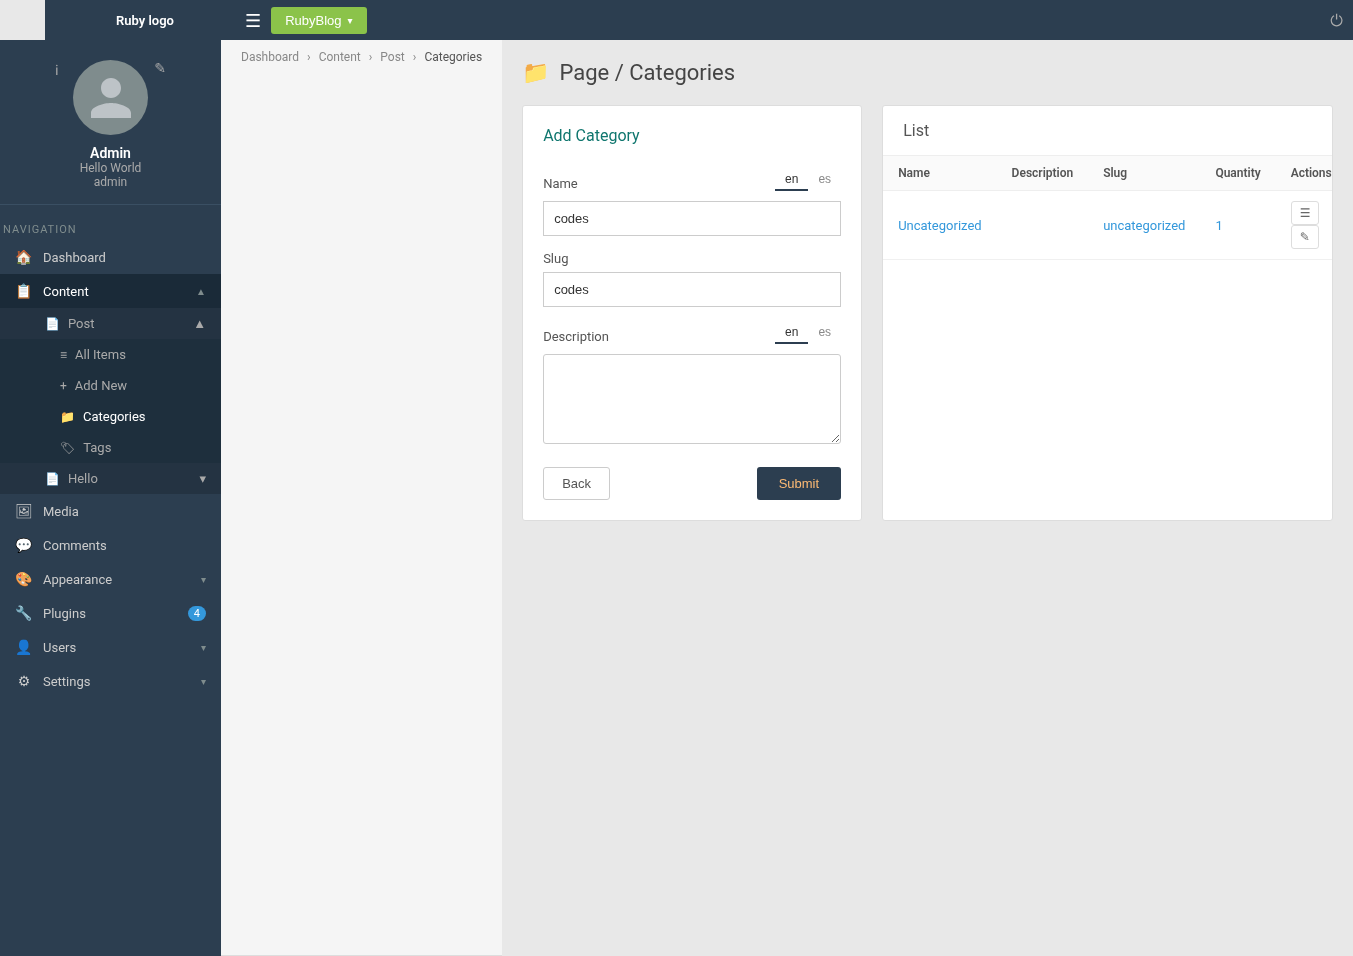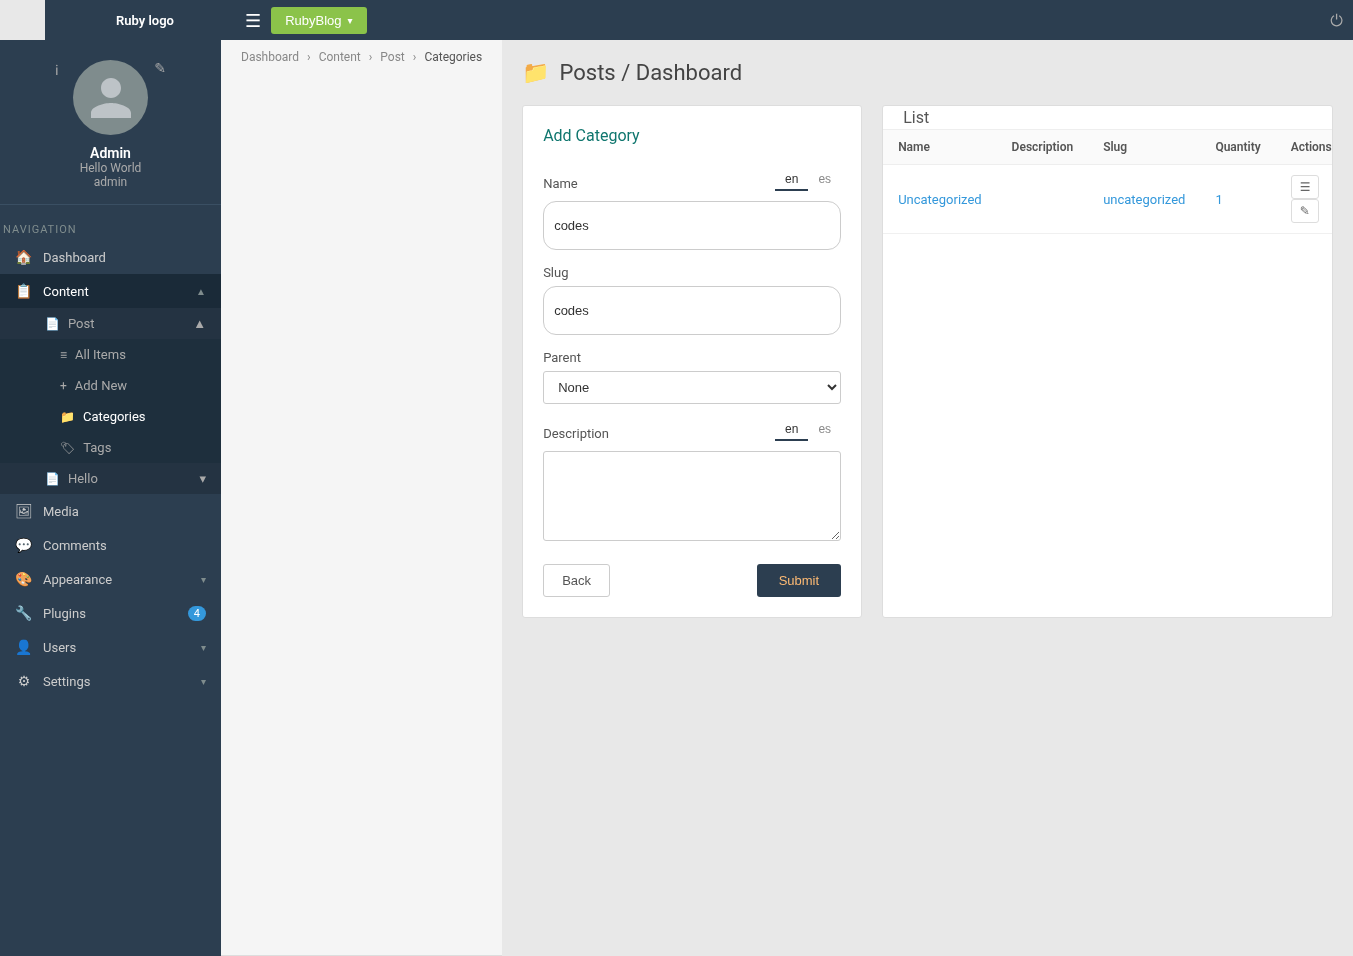--- a/index.html
+++ b/index.html
@@ -65,31 +65,31 @@
 
     
     .form-card { background: #fff; border: 1px solid #ddd; border-radius: 3px; padding: 20px; width: 340px; flex-shrink: 0; }
     .form-card-title { font-size: 16px; color: #0f766e; margin-bottom: 24px; font-weight: 400; }
 
     .form-group { margin-bottom: 15px; }
     .form-label { display: block; font-size: 13px; color: #555; margin-bottom: 6px; }
     .lang-tabs { display: flex; gap: 0; margin-bottom: 6px; }
     .lang-tab { padding: 3px 10px; font-size: 12px; border: none; background: none; cursor: pointer; color: #888; border-bottom: 2px solid transparent; }
     .lang-tab.active { color: #333; border-bottom: 2px solid #2c3e50; }
-    .form-input { width: 100%; padding: 16px 10px; border: 1px solid #ccc; border-radius: 13px; font-size: 13px; color: #333; outline: none; }
+    .form-input { width: 100%; padding: 9px 10px; border: 1px solid #ccc; border-radius: 0; font-size: 13px; color: #333; outline: none; }
     .form-select { width: 100%; padding: 7px 10px; border: 1px solid #ccc; border-radius: 3px; font-size: 13px; color: #333; background: #fff; appearance: auto; outline: none; }
     .form-textarea { width: 100%; padding: 7px 10px; border: 1px solid #ccc; border-radius: 3px; font-size: 13px; color: #333; height: 90px; resize: vertical; outline: none; }
 
     .form-actions { display: flex; justify-content: space-between; margin-top: 20px; }
     .btn-back { padding: 8px 18px; background: #fff; border: 1px solid #ccc; border-radius: 3px; cursor: pointer; font-size: 13px; color: #555; }
     .btn-submit { padding: 8px 22px; background: #2c3e50; border: none; border-radius: 3px; cursor: pointer; font-size: 13px; color: #fdba74; }
 
     
     .list-card { background: #fff; border: 1px solid #ddd; border-radius: 3px; flex: 1; overflow: hidden; }
-    .list-card-title { font-size: 16px; color: #555; padding: 2px 20px; font-weight: 400; border-bottom: 1px solid #eee; }
+    .list-card-title { font-size: 16px; color: #555; padding: 15px 20px; font-weight: 400; border-bottom: 1px solid #eee; }
 
     .list-table { width: 100%; border-collapse: collapse; }
     .list-table th { text-align: left; padding: 10px 15px; font-size: 12px; color: #555; font-weight: 600; border-bottom: 1px solid #eee; background: #fafafa; }
     .list-table td { padding: 10px 15px; font-size: 13px; color: #555; border-bottom: 1px solid #f0f0f0; vertical-align: middle; }
     .list-table td a { color: #3498db; text-decoration: none; }
 
     .action-btn { background: none; border: 1px solid #ddd; border-radius: 3px; padding: 4px 8px; cursor: pointer; font-size: 12px; color: #666; margin-right: 3px; }
   </style>
 </head>
 <body>
@@ -214,21 +214,21 @@
       <span class="sep">›</span>
       <a>Post</a>
       <span class="sep">›</span>
       <span class="current">Categories</span>
     </div>
 
     <div class="page-content">
 
       <div class="page-title">
         <span class="page-title-icon">📁</span>
-        <span class="page-title-text">Posts / Dashboard</span>
+        <span class="page-title-text">Page / Categories</span>
       </div>
 
       <div class="content-row">
 
         <div class="form-card">
           <div class="form-card-title">Add Category</div>
 
           <div class="form-group">
             <div style="display:flex; justify-content:space-between; align-items:center; margin-bottom:4px">
               <label class="form-label" style="margin-bottom:0">Name</label>
@@ -238,26 +238,20 @@
               </div>
             </div>
             <input class="form-input" type="text" value="codes" style="">
           </div>
 
           <div class="form-group">
             <label class="form-label">Slug</label>
             <input class="form-input" type="text" value="codes" style="">
           </div>
 
-          <div class="form-group">
-            <label class="form-label">Parent</label>
-            <select class="form-select">
-              <option>None</option>
-            </select>
-          </div>
 
           <div class="form-group">
             <div style="display:flex; justify-content:space-between; align-items:center; margin-bottom:4px">
               <label class="form-label" style="margin-bottom:0">Description</label>
               <div class="lang-tabs">
                 <button class="lang-tab active">en</button>
                 <button class="lang-tab">es</button>
               </div>
             </div>
             <textarea class="form-textarea" style=""></textarea>

